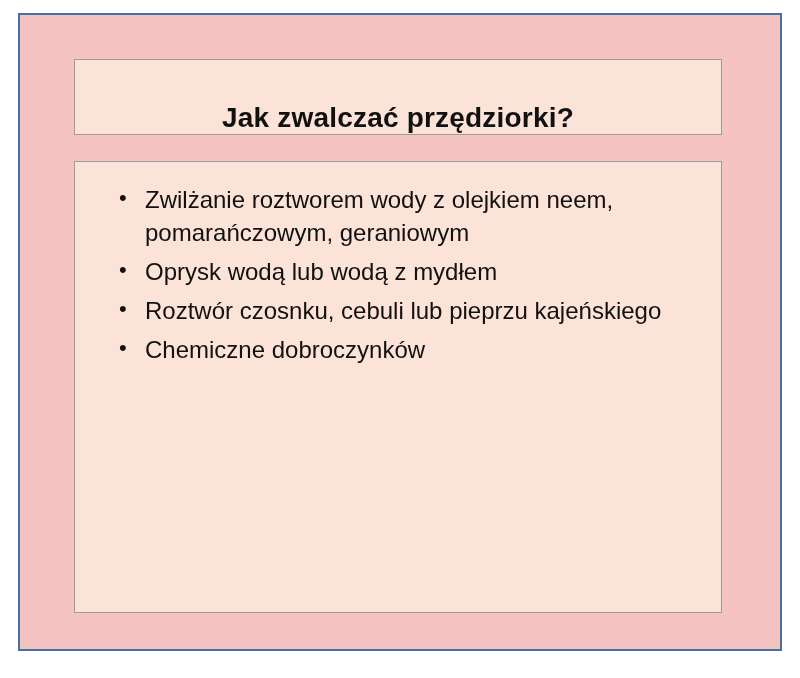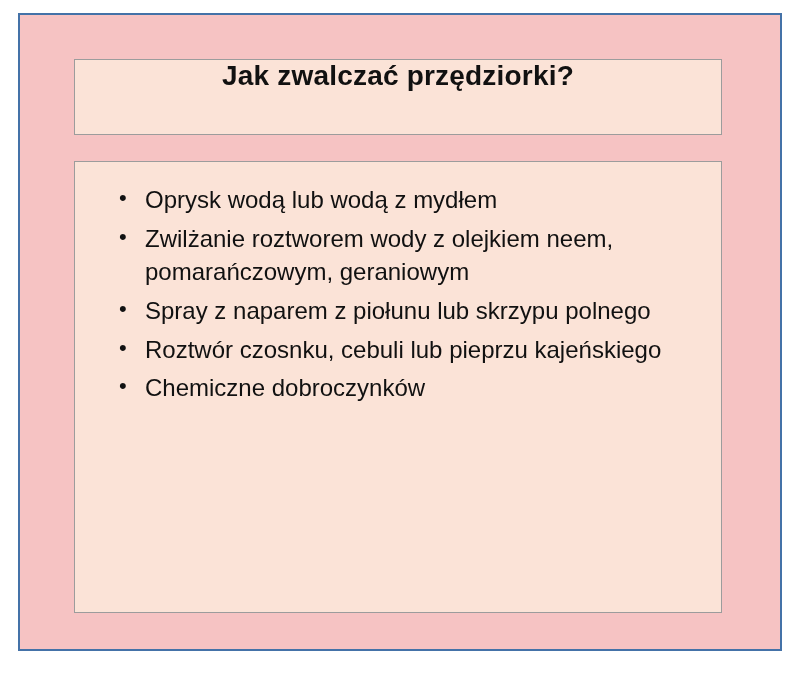--- a/index.html
+++ b/index.html
@@ -28,21 +28,21 @@
   .title-box {
     position: absolute;
     left: 54px;
     top: 44px;
     width: 648px;
     height: 76px;
     box-sizing: border-box;
     background: #fbe3d7;
     border: 1px solid #9c9c9c;
     display: flex;
-    align-items: flex-start;
+    align-items: flex-end;
     justify-content: center;
   }
 
   .title-text {
     font-size: 28px;
     font-weight: bold;
     color: #111111;
     letter-spacing: 0.2px;
     text-align: center;
   }
@@ -87,21 +87,20 @@
 <body>
 
 <div class="slide">
 
   <div class="title-box">
     <div class="title-text">Jak zwalczać przędziorki?</div>
   </div>
 
   <div class="body-box">
     <ul class="bullets">
+      <li>Zwilżanie roztworem wody z olejkiem neem, pomarańczowym, geraniowym</li>
       <li>Oprysk wodą lub wodą z mydłem</li>
-      <li>Zwilżanie roztworem wody z olejkiem neem, pomarańczowym, geraniowym</li>
-      <li>Spray z naparem z piołunu lub skrzypu polnego</li>
       <li>Roztwór czosnku, cebuli lub pieprzu kajeńskiego</li>
       <li>Chemiczne dobroczynków</li>
     </ul>
   </div>
 
 </div>
 
 </body></html>

